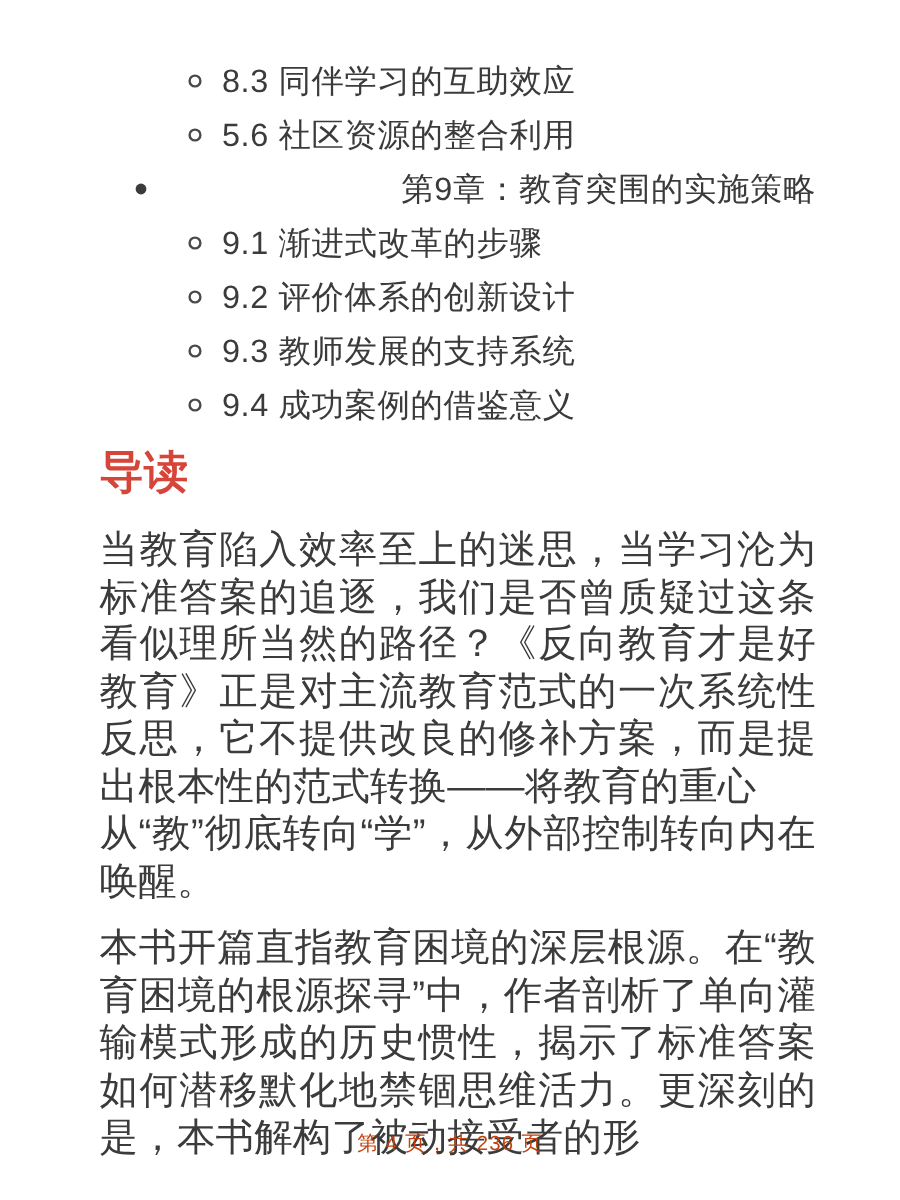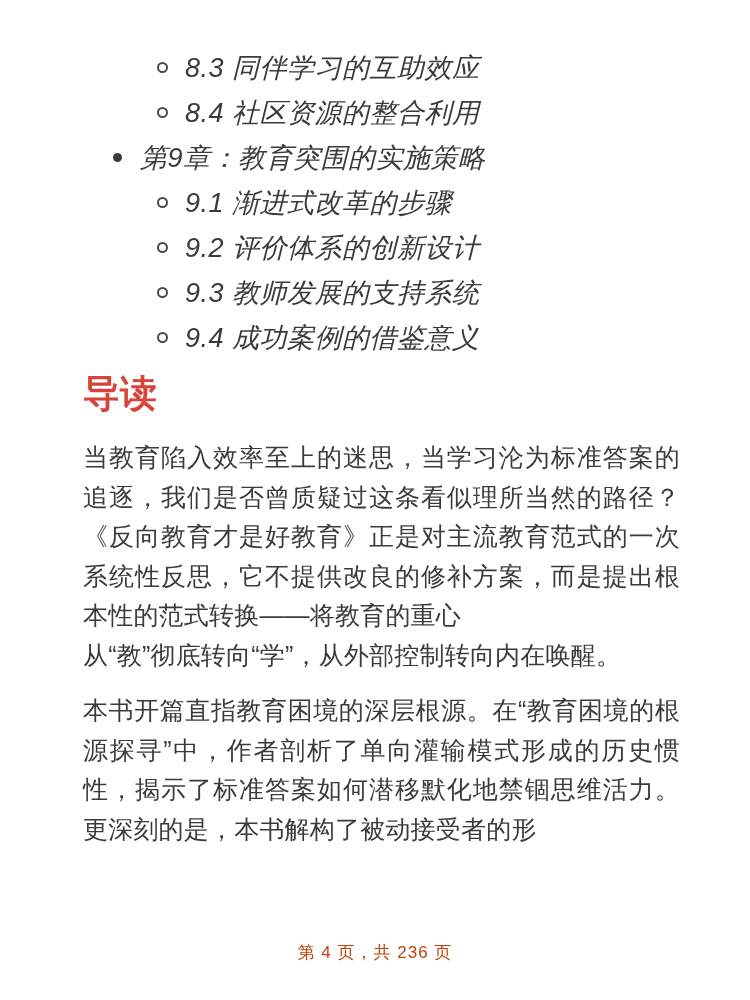--- a/index.html
+++ b/index.html
@@ -22,31 +22,31 @@
     margin: 0;
     padding: 0;
     list-style: none;
   }
   li {
     position: relative;
     font-size: 27px;
     line-height: 30px;
     margin-bottom: 15px;
     letter-spacing: 0.5px;
-    font-style: italic;
   }
   .toc-sub {
     margin-left: 74px;
   }
   .toc-sub li {
     padding-left: 28px;
   }
   .toc-main {
     margin-left: 30px;
     margin-top: 13px;
+    text-align: right;
   }
   .toc-main li {
     padding-left: 27px;
   }
   .toc-sub-2 {
     margin-top: 12px;
   }
   .bullet {
     position: absolute;
     left: 0;
@@ -67,21 +67,21 @@
     top: 9px;
   }
   h2.section-heading {
     font-size: 37px;
     line-height: 36px;
     font-weight: bold;
     color: #d6453a;
     margin: 23px 0 26px 0;
   }
   p.body-paragraph {
-    font-size: 25px;
+    font-size: 32px;
     line-height: 39.5px;
     margin: 0 0 16px 0;
     text-align: justify;
     white-space: pre-line;
     letter-spacing: 0.2px;
   }
   .footer {
     position: absolute;
     left: 0;
     right: 0;
@@ -99,21 +99,21 @@
 
   <div>
 
     <ul class="toc-sub">
       <li>
         <span class="bullet bullet-hollow"></span>
         <span>8.3 同伴学习的互助效应</span>
       </li>
       <li>
         <span class="bullet bullet-hollow"></span>
-        <span>8.4 社区资源的整合利用</span>
+        <span>5.6 社区资源的整合利用</span>
       </li>
     </ul>
 
     <ul class="toc-main">
       <li>
         <span class="bullet bullet-filled"></span>
         <span>第9章：教育突围的实施策略</span>
       </li>
     </ul>
 

